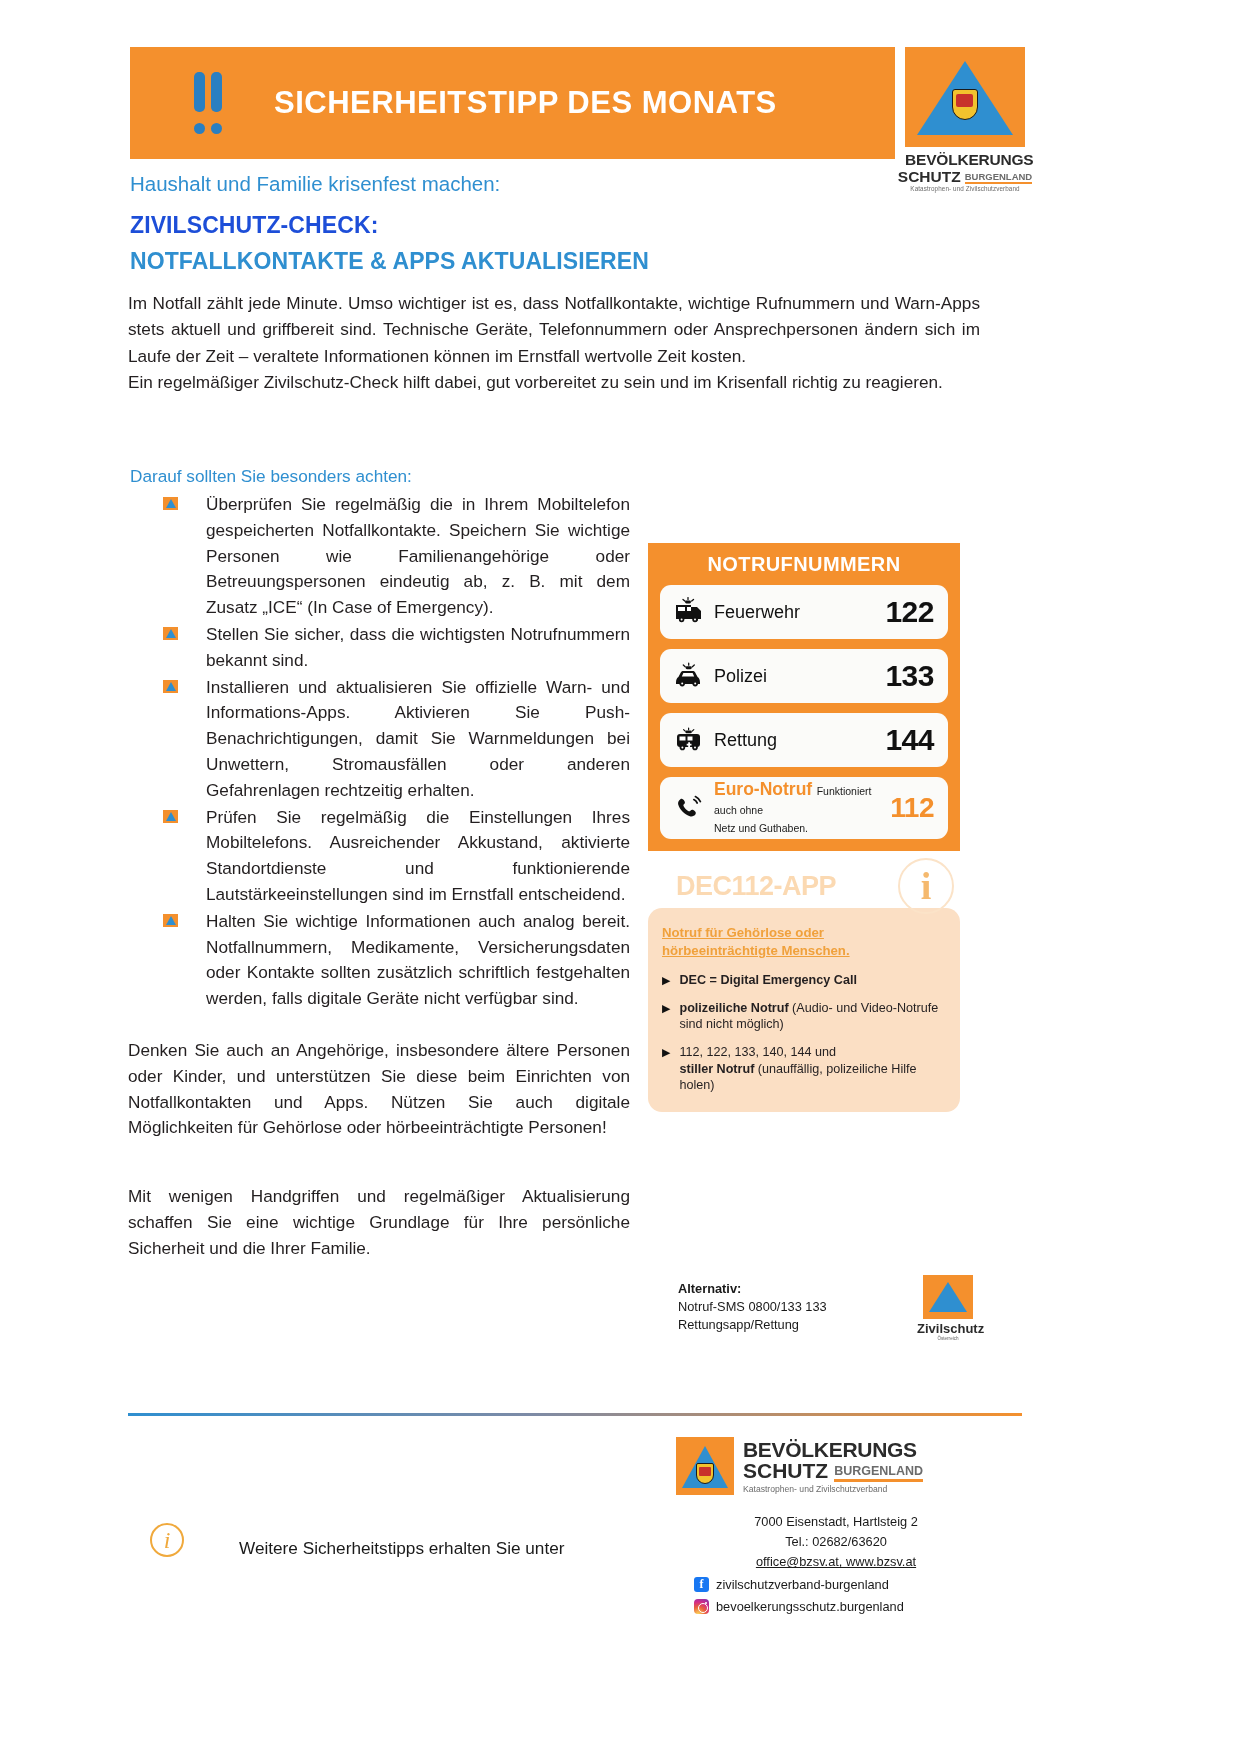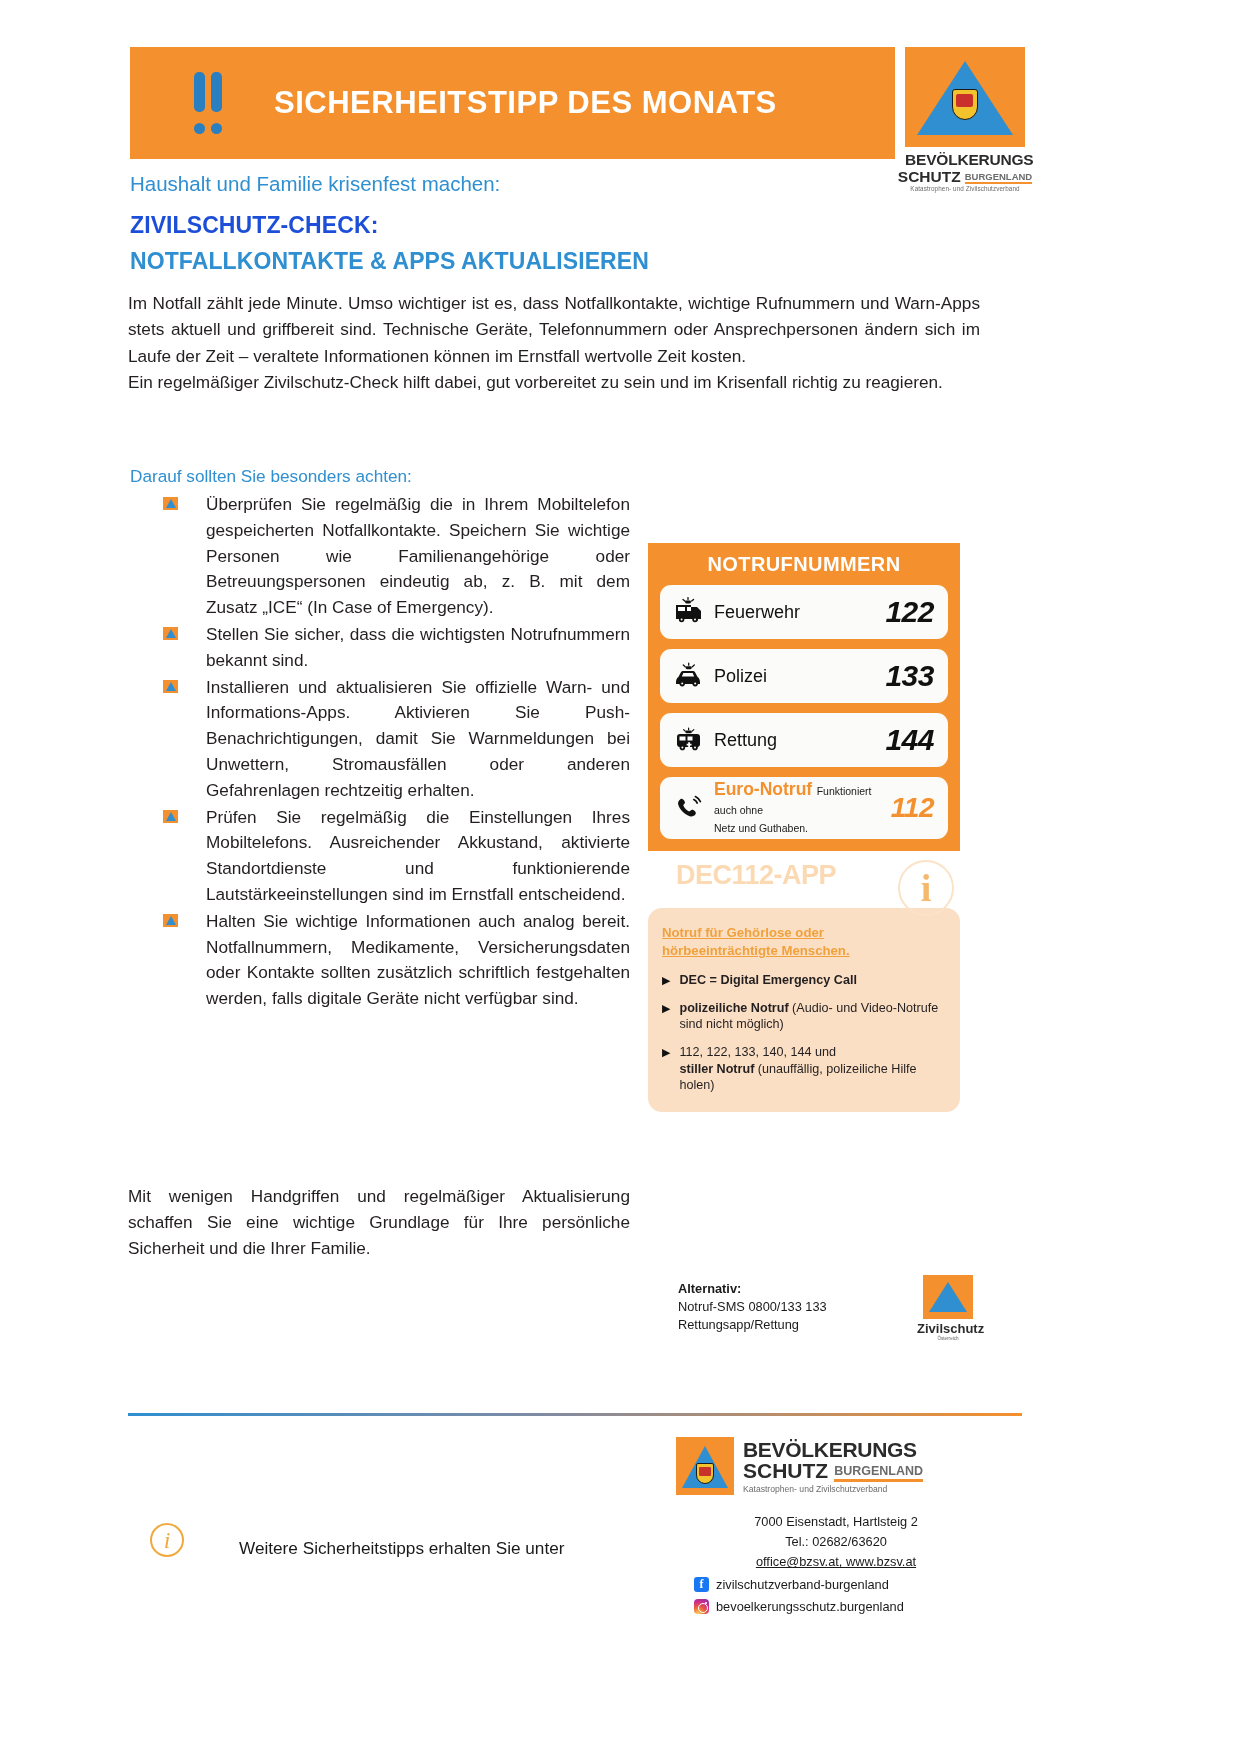--- a/index.html
+++ b/index.html
@@ -152,38 +152,37 @@
     background: #fbfbf9; border-radius: 11px;
     height: 54px; display: flex; align-items: center;
     padding: 0 14px 0 12px; margin-bottom: 10px;
   }
   .nrow:last-child { margin-bottom: 0; }
   .nrow .ico { flex: none; width: 34px; height: 30px; margin-right: 8px; }
   .nrow .lbl { font-size: 18px; color: #111; flex: 1; }
   .nrow .num {
     font-size: 30px; font-weight: bold; color: #111;
     letter-spacing: -0.5px;
-    font-style: italic;
   }
   .nrow.euro { height: 62px; align-items: center; }
   .nrow.euro .lbl-wrap { flex: 1; }
   .nrow.euro .lbl {
     font-size: 17.5px; font-weight: bold; color: #f4902d; line-height: 1.1;
   }
   .nrow.euro .sub {
     font-size: 10.5px; color: #1a1a1a; line-height: 1.2; margin-top: 2px;
   }
   .nrow.euro .num { color: #f4902d; font-size: 28px; }
 
   
   .dec {
     position: absolute; left: 648px; top: 860px; width: 312px;
   }
   .dec-head {
-    display: flex; align-items: flex-start; justify-content: space-between;
+    display: flex; align-items: center; justify-content: space-between;
     padding: 0 6px 0 28px; height: 52px;
   }
   .dec-title {
     font-size: 27px; font-weight: bold; color: #fbd9b2; letter-spacing: -0.5px;
   }
   .info-circle {
     width: 56px; height: 56px; border-radius: 50%;
     border: 2.5px solid #fbe3c8; color: #f5b96e;
     display: flex; align-items: center; justify-content: center;
     font-size: 38px; font-weight: bold; font-family: "Liberation Serif", serif;
@@ -371,20 +370,21 @@
       <span class="bullet-text">Prüfen Sie regelmäßig die Einstellungen Ihres Mobiltelefons. Ausreichender Akkustand, aktivierte Standortdienste und funktionierende Lautstärkeeinstellungen sind im Ernstfall entscheidend.</span>
     </div>
     <div class="bullet">
       <span class="bullet-mark">
           <span class="tri-icon"></span>
         </span>
       <span class="bullet-text">Halten Sie wichtige Informationen auch analog bereit. Notfallnummern, Medikamente, Versicherungsdaten oder Kontakte sollten zusätzlich schriftlich festgehalten werden, falls digitale Geräte nicht verfügbar sind.</span>
     </div>
   </div>
 
+  <div class="tail">Denken Sie auch an Angehörige, insbesondere ältere Personen oder Kinder, und unterstützen Sie diese beim Einrichten von Notfallkontakten und Apps. Nützen Sie auch digitale Möglichkeiten für Gehörlose oder hörbeeinträchtigte Personen!</div>
   <div class="tail2">Mit wenigen Handgriffen und regelmäßiger Aktualisierung schaffen Sie eine wichtige Grundlage für Ihre persönliche Sicherheit und die Ihrer Familie.</div>
 
   <div class="notruf">
     <div class="notruf-title">NOTRUFNUMMERN</div>
 
     <div class="nrow">
       <span class="ico">
         <svg viewBox="0 0 34 30" width="34" height="30">
           <path d="M4 22h3a2.6 2.6 0 0 0 5.2 0h8.6a2.6 2.6 0 0 0 5.2 0h3v-8l-4-4h-6V8H4z" fill="#111"></path>
           <rect x="6" y="10" width="7" height="4" fill="#fff"></rect>

